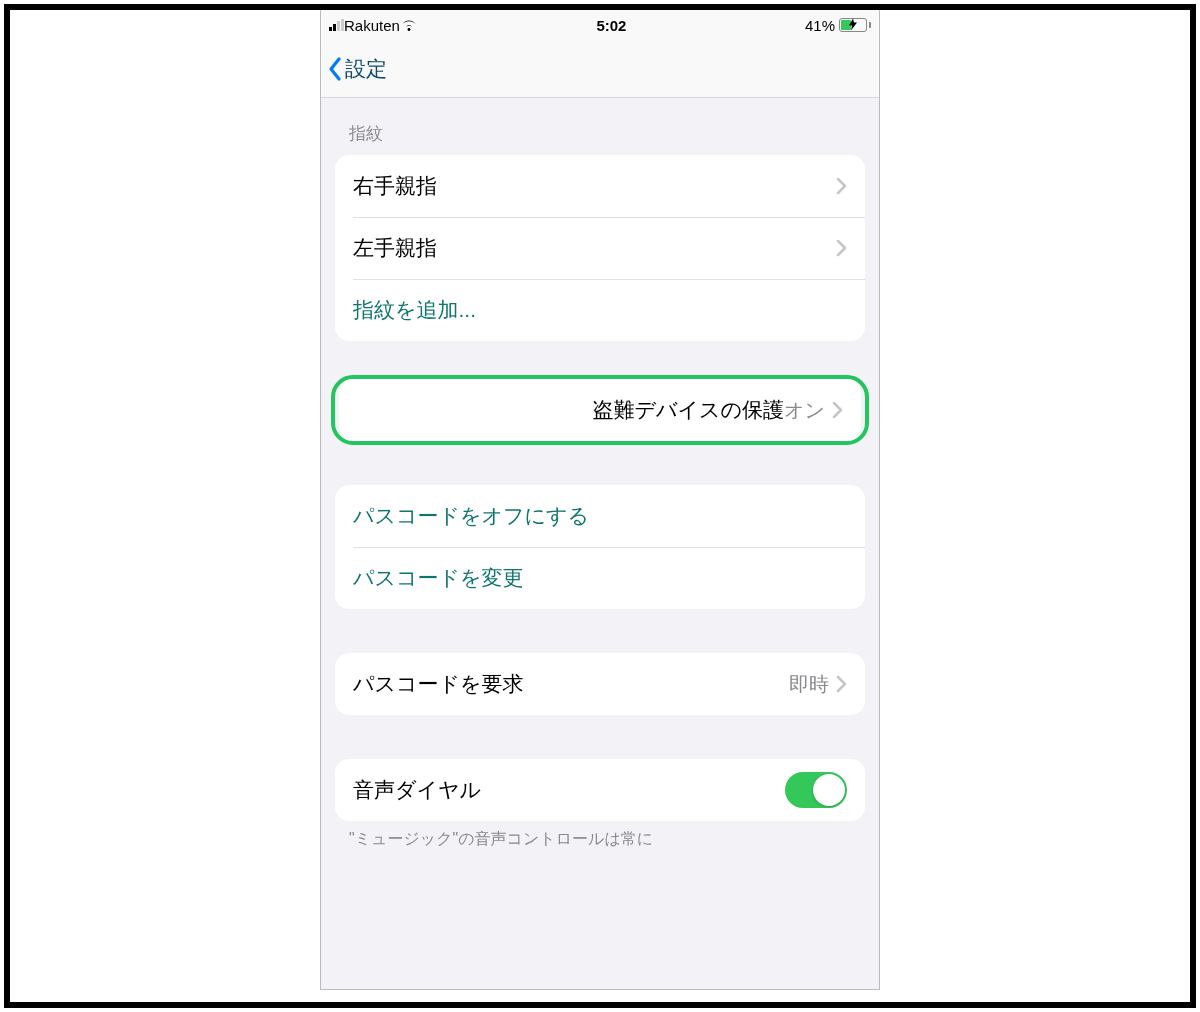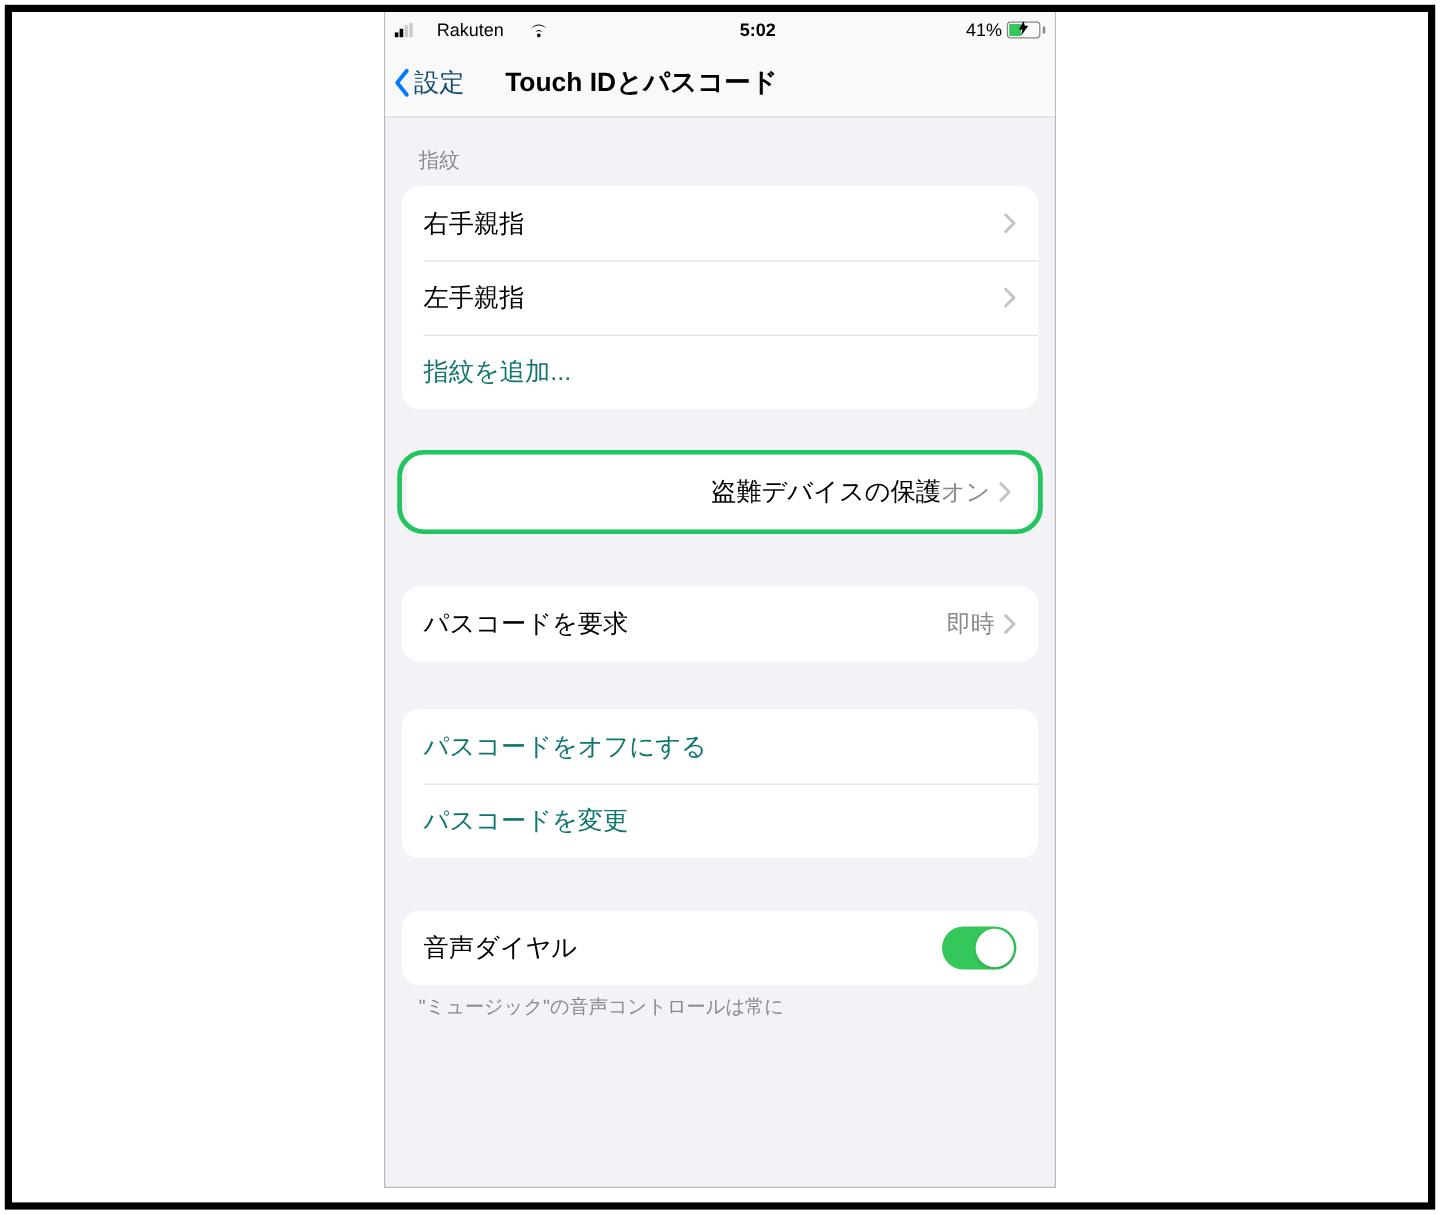--- a/index.html
+++ b/index.html
@@ -37,21 +37,21 @@
   .status-bar {
     height: 30px;
     background: #f9f9f9;
     display: flex;
     align-items: center;
     justify-content: space-between;
     padding: 0 8px;
     font-size: 15px;
     font-weight: 500;
   }
-  .status-left { display: flex; align-items: center; gap: 20px; }
+  .status-left { display: flex; align-items: center; gap: 0; }
   .status-right { display: flex; gap: 4px; }
   .signal-bars {
     display: flex;
     align-items: flex-end;
     gap: 1px;
     height: 12px;
   }
   .signal-bars span {
     width: 3px;
     background: #000;
@@ -196,21 +196,20 @@
 
     <div class="nav-bar">
       <div class="back-btn">
         <span>
           <svg width="16" height="24" viewBox="0 0 16 24">
               <path d="M12 2L4 12l8 10" stroke="#007aff" stroke-width="3.2" fill="none" stroke-linecap="round" stroke-linejoin="round"></path>
             </svg>
         </span>
         <span>設定</span>
       </div>
-      <div class="nav-title">Touch IDとパスコード</div>
     </div>
 
     <div class="section-header">指紋</div>
     <div class="group">
       <div class="row">
         <span class="row-label">右手親指</span>
         <span class="chevron">
           <svg width="12" height="18" viewBox="0 0 12 18">
               <path d="M3 2l7 7-7 7" stroke="#c5c5c9" stroke-width="2.5" fill="none" stroke-linecap="round" stroke-linejoin="round"></path>
             </svg>
@@ -236,41 +235,41 @@
           <span class="row-value">オン</span>
           <span class="chevron">
             <svg width="12" height="18" viewBox="0 0 12 18">
                 <path d="M3 2l7 7-7 7" stroke="#c5c5c9" stroke-width="2.5" fill="none" stroke-linecap="round" stroke-linejoin="round"></path>
               </svg>
           </span>
         </div>
       </div>
     </div>
 
+    <div class="group mt-large" style="margin-top:40px;">
+      <div class="row">
+        <span class="row-link">パスコードをオフにする</span>
+      </div>
+      <div class="row">
+        <span class="row-link">パスコードを変更</span>
+      </div>
+    </div>
+
     <div class="group" style="margin-top:44px;">
       <div class="row">
         <span class="row-label">パスコードを要求</span>
         <span class="row-value">即時</span>
         <span class="chevron">
           <svg width="12" height="18" viewBox="0 0 12 18">
               <path d="M3 2l7 7-7 7" stroke="#c5c5c9" stroke-width="2.5" fill="none" stroke-linecap="round" stroke-linejoin="round"></path>
             </svg>
         </span>
       </div>
     </div>
 
-    <div class="group mt-large" style="margin-top:40px;">
-      <div class="row">
-        <span class="row-link">パスコードをオフにする</span>
-      </div>
-      <div class="row">
-        <span class="row-link">パスコードを変更</span>
-      </div>
-    </div>
-
     <div class="group" style="margin-top:44px;">
       <div class="row">
         <span class="row-label">音声ダイヤル</span>
         <div class="toggle">
           <div class="toggle-knob"></div>
         </div>
       </div>
     </div>
 
     <div class="footer-text">"ミュージック"の音声コントロールは常に</div>

